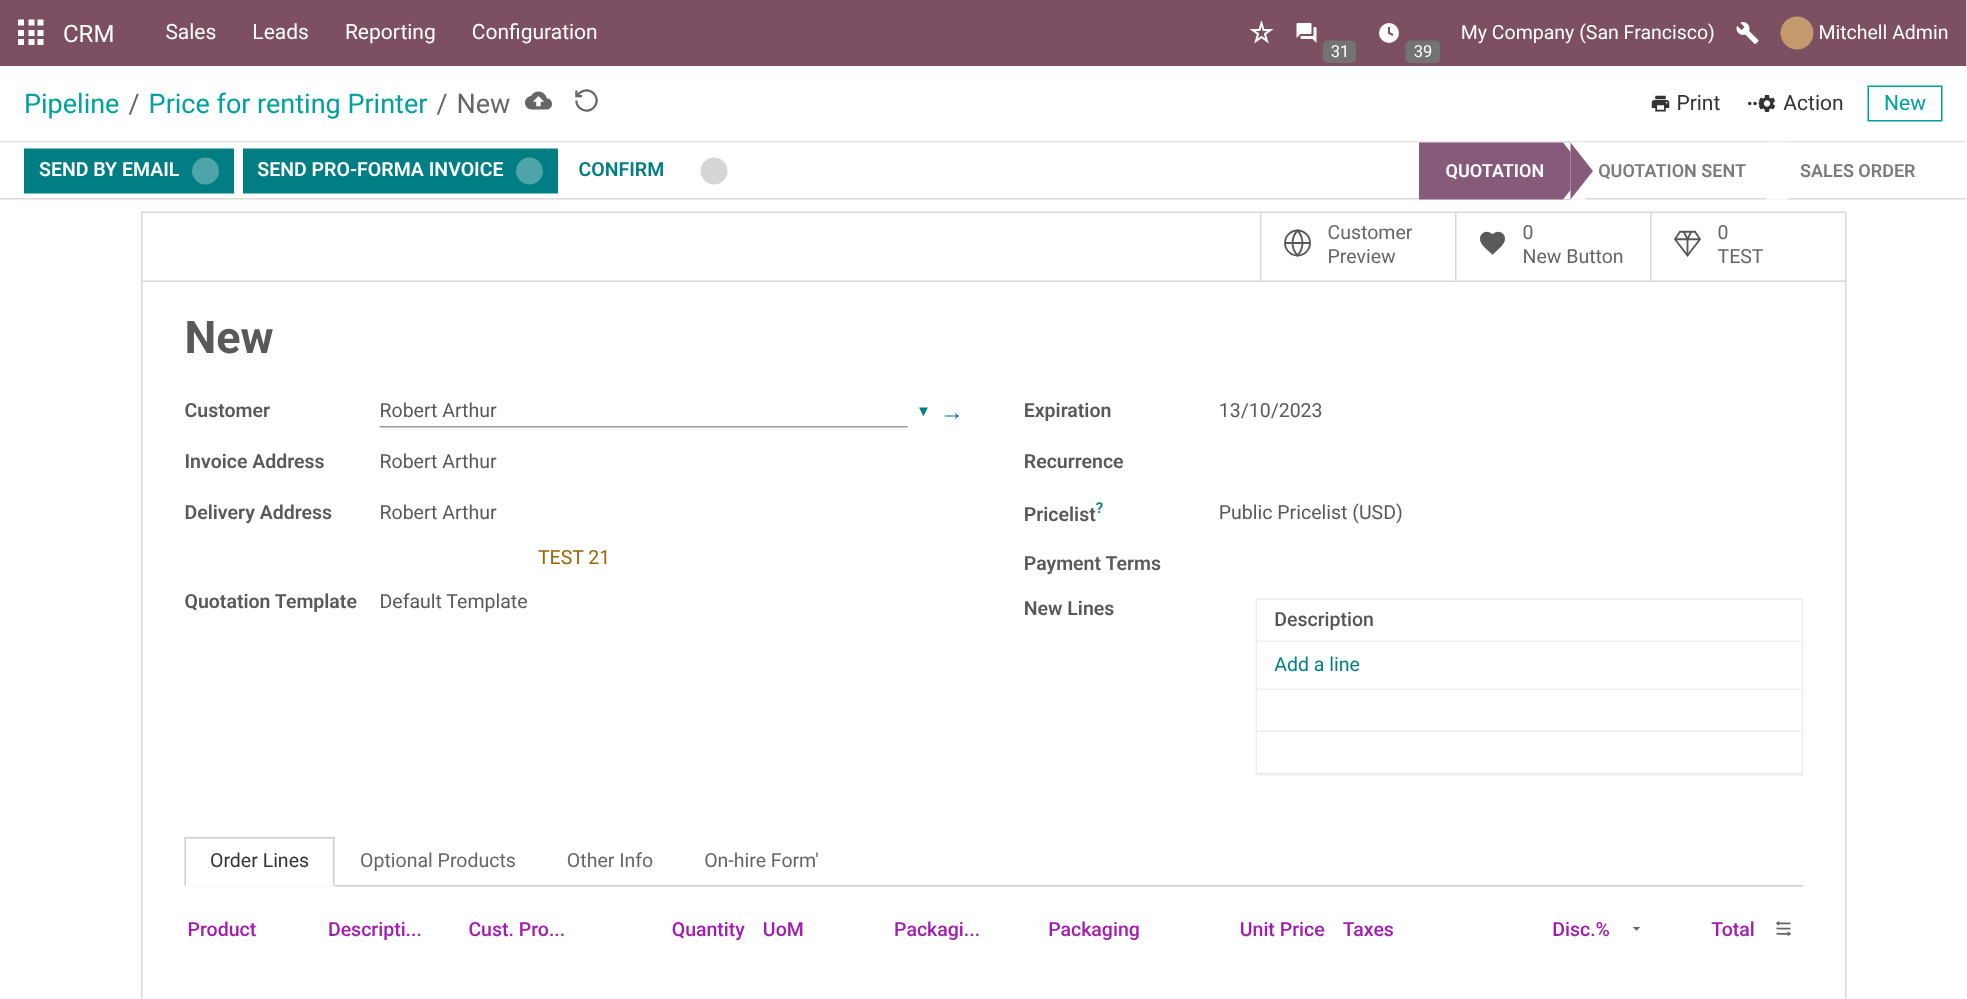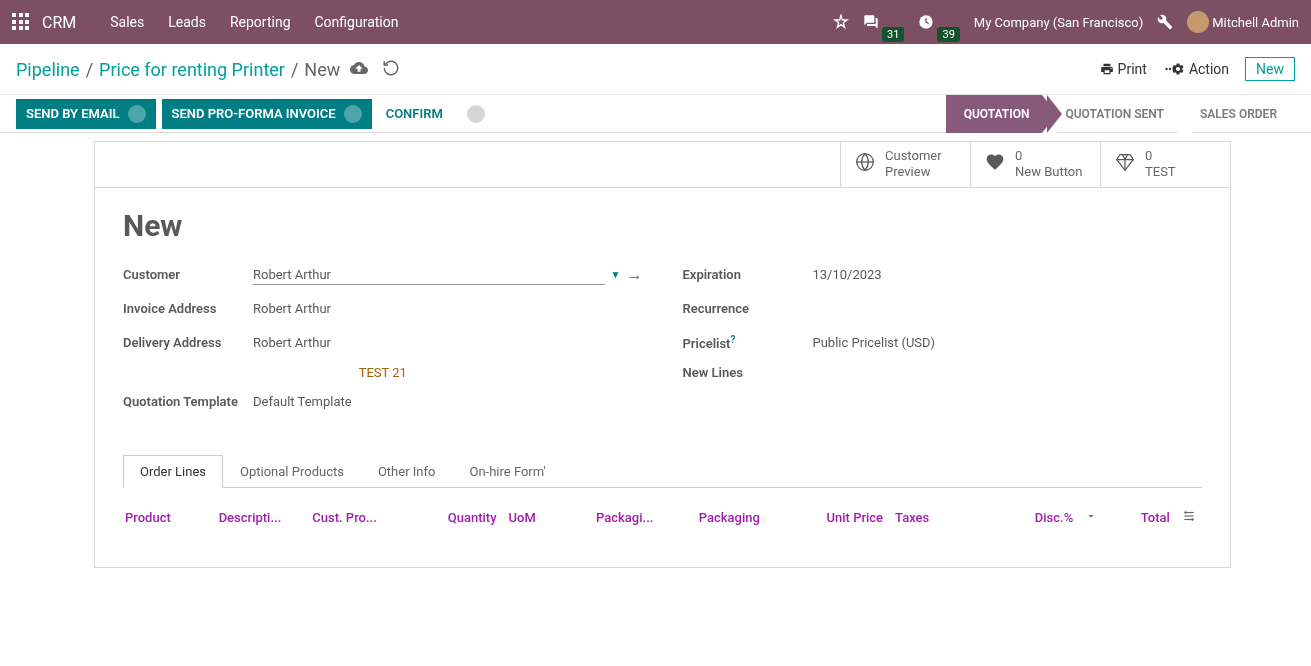--- a/index.html
+++ b/index.html
@@ -7,21 +7,21 @@
 
 
 .topnav { background: #7c4f62; color: #fff; height: 44px; display: flex; align-items: center; padding: 0 12px; }
 .apps-grid { width: 18px; height: 18px; display: grid; grid-template-columns: repeat(3,1fr); grid-template-rows: repeat(3,1fr); gap: 1.5px; cursor: pointer; margin-right: 12px; }
 .apps-grid span { background: #fff; width: 4px; height: 4px; }
 .brand { font-size: 16px; font-weight: 400; margin-right: 34px; }
 .topnav-menu { display: flex; gap: 24px; }
 .topnav-menu a { color: #fff; text-decoration: none; font-size: 14px; cursor: pointer; }
 .topnav-right { margin-left: auto; display: flex; align-items: center; gap: 14px; }
 .icon-btn { color: #fff; cursor: pointer; display: flex; align-items: center; gap: 3px; font-size: 13px; }
-.badge { background: #14532d; color: #fff; font-size: 11px; padding: 1px 5px; border-radius: 3px; margin-top: 24px; }
+.badge { background: #737373; color: #fff; font-size: 11px; padding: 1px 5px; border-radius: 3px; margin-top: 24px; }
 .avatar { width: 22px; height: 22px; border-radius: 50%; background: #c49a6c; display: inline-block; }
 
 
 .breadcrumb-bar { display: flex; align-items: center; padding: 13px 16px; border-bottom: 1px solid #e5e5e5; }
 .breadcrumb { font-size: 18px; color: #875a7b; display: flex; align-items: center; gap: 6px; }
 .breadcrumb a { color: #00a09d; cursor: pointer; text-decoration: none; }
 .breadcrumb .sep { color: #666; }
 .breadcrumb .current { color: #666; }
 .breadcrumb-icons { display: flex; gap: 14px; margin-left: 10px; color: #666; }
 .breadcrumb-icons span { cursor: pointer; }
@@ -291,22 +291,32 @@
           <div class="form-row">
             <div class="form-label">Recurrence</div>
             <div class="form-value"></div>
           </div>
           <div class="form-row">
             <div class="form-label">
               <span>Pricelist</span><span class="help-q">?</span>
             </div>
             <div class="form-value">Public Pricelist (USD)</div>
           </div>
+          <div class="form-row">
+            <div class="form-label">Payment Terms</div>
+            <div class="form-value"></div>
+          </div>
           <div class="form-row" style="align-items:flex-start">
             <div class="form-label">New Lines</div>
+            <div class="mini-table">
+              <div class="mini-th">Description</div>
+              <div class="mini-td">Add a line</div>
+              <div class="mini-empty"></div>
+              <div class="mini-empty"></div>
+            </div>
           </div>
         </div>
       </div>
 
       <div class="tabs">
         <div class="tab active">Order Lines</div>
         <div class="tab">Optional Products</div>
         <div class="tab">Other Info</div>
         <div class="tab">On-hire Form'</div>
       </div>

